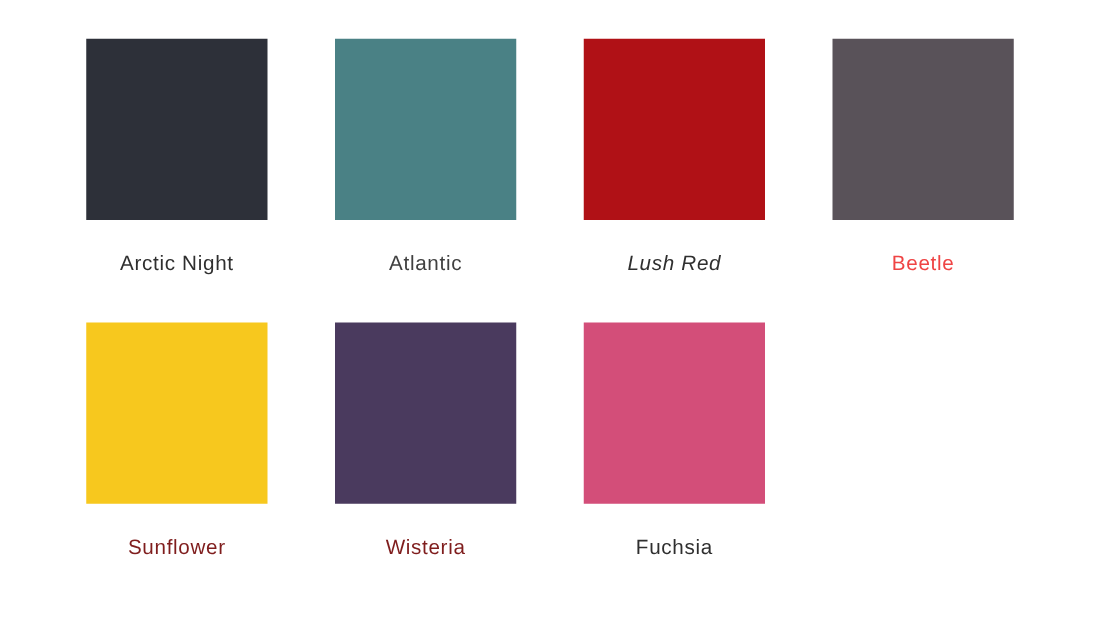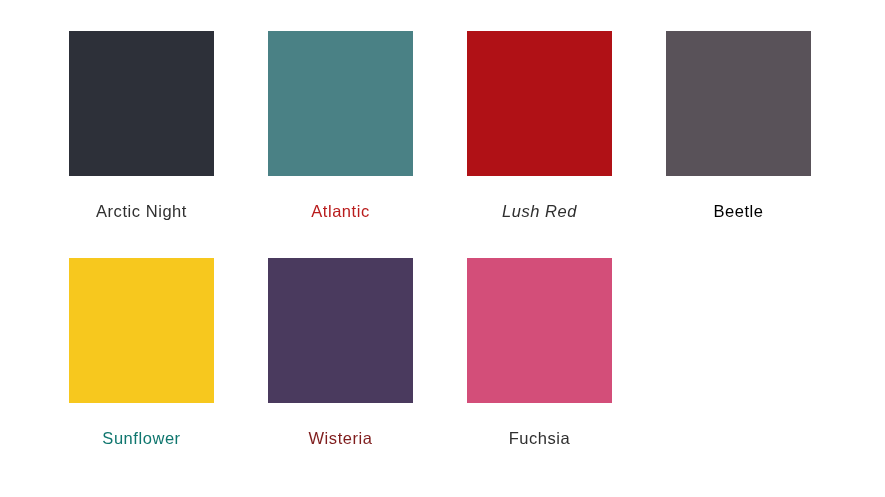--- a/index.html
+++ b/index.html
@@ -67,36 +67,36 @@
 
   <div class="swatch-grid">
 
     <div class="swatch-cell">
       <span class="swatch-chip" style="background-color: rgb(45, 48, 57);"></span>
       <span class="swatch-label" style="color: rgb(47, 47, 47);">Arctic Night</span>
     </div>
 
     <div class="swatch-cell">
       <span class="swatch-chip" style="background-color: rgb(74, 129, 133);"></span>
-      <span class="swatch-label" style="color: #b91c1c;">Atlantic</span>
+      <span class="swatch-label" style="color: #404040;">Atlantic</span>
     </div>
 
     <div class="swatch-cell">
       <span class="swatch-chip" style="background-color: rgb(176, 17, 22);"></span>
       <span class="swatch-label" style="color: rgb(47, 47, 47); font-style: italic;">Lush Red</span>
     </div>
 
     <div class="swatch-cell">
       <span class="swatch-chip" style="background-color: rgb(89, 82, 89);"></span>
-      <span class="swatch-label" style="color: #000000;">Beetle</span>
+      <span class="swatch-label" style="color: #ef4444;">Beetle</span>
     </div>
 
     <div class="swatch-cell">
       <span class="swatch-chip" style="background-color: rgb(247, 200, 30);"></span>
-      <span class="swatch-label" style="color: #0f766e;">Sunflower</span>
+      <span class="swatch-label" style="color: #7f1d1d;">Sunflower</span>
     </div>
 
     <div class="swatch-cell">
       <span class="swatch-chip" style="background-color: rgb(74, 58, 94);"></span>
       <span class="swatch-label" style="color: #7f1d1d;">Wisteria</span>
     </div>
 
     <div class="swatch-cell">
       <span class="swatch-chip" style="background-color: rgb(211, 78, 121);"></span>
       <span class="swatch-label" style="color: rgb(47, 47, 47);">Fuchsia</span>

